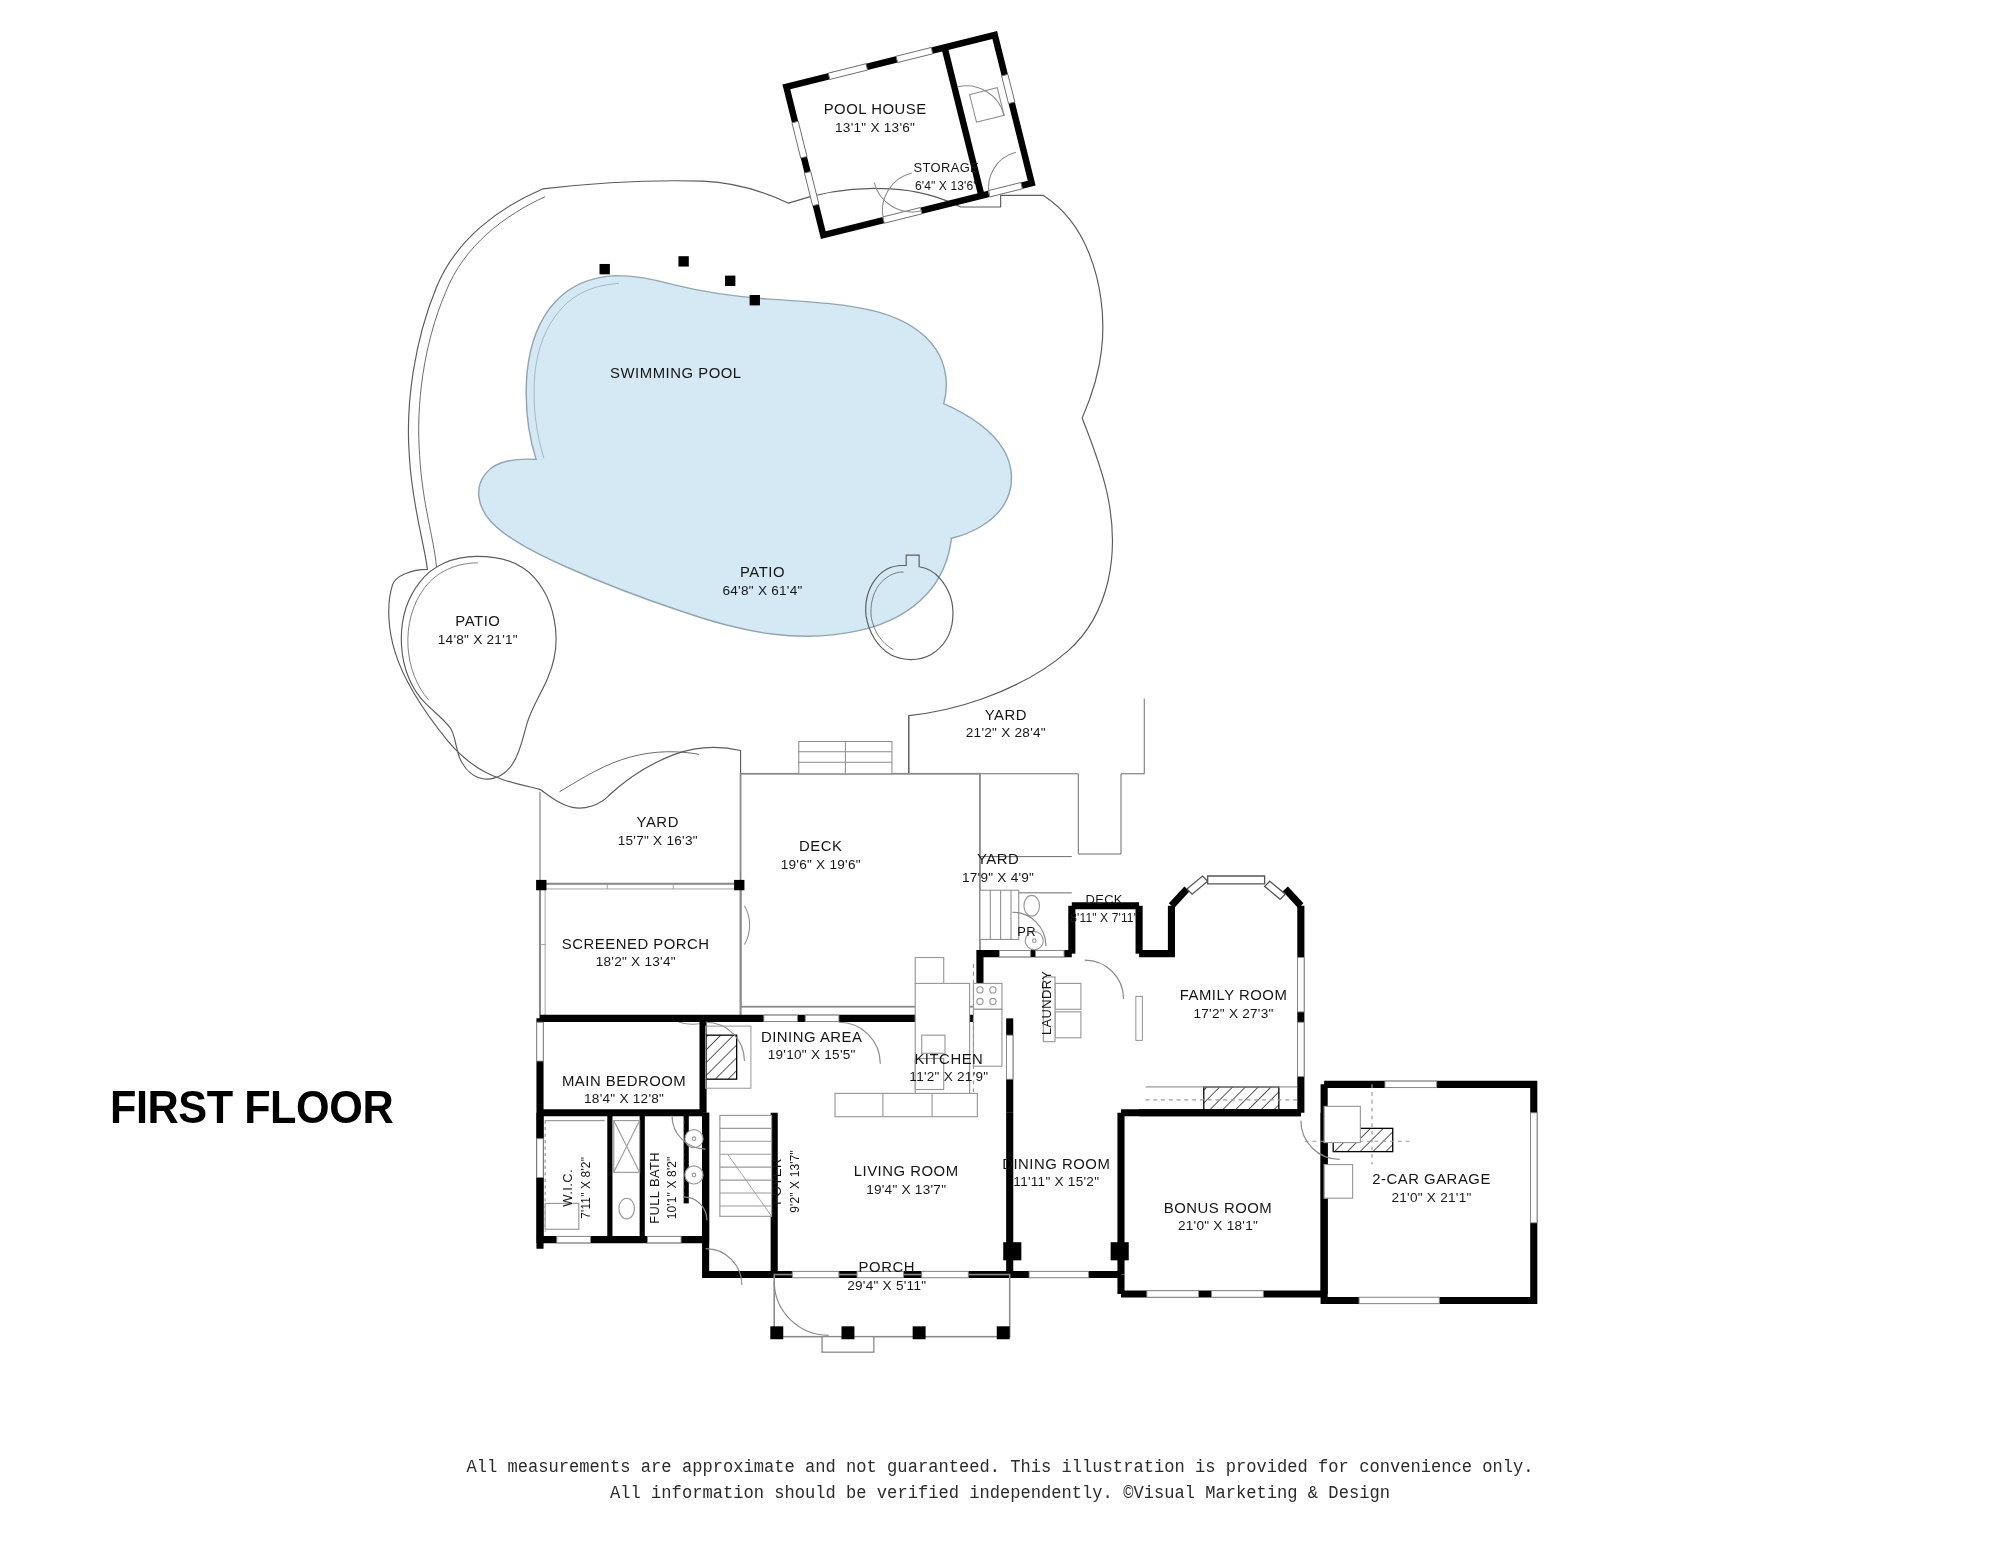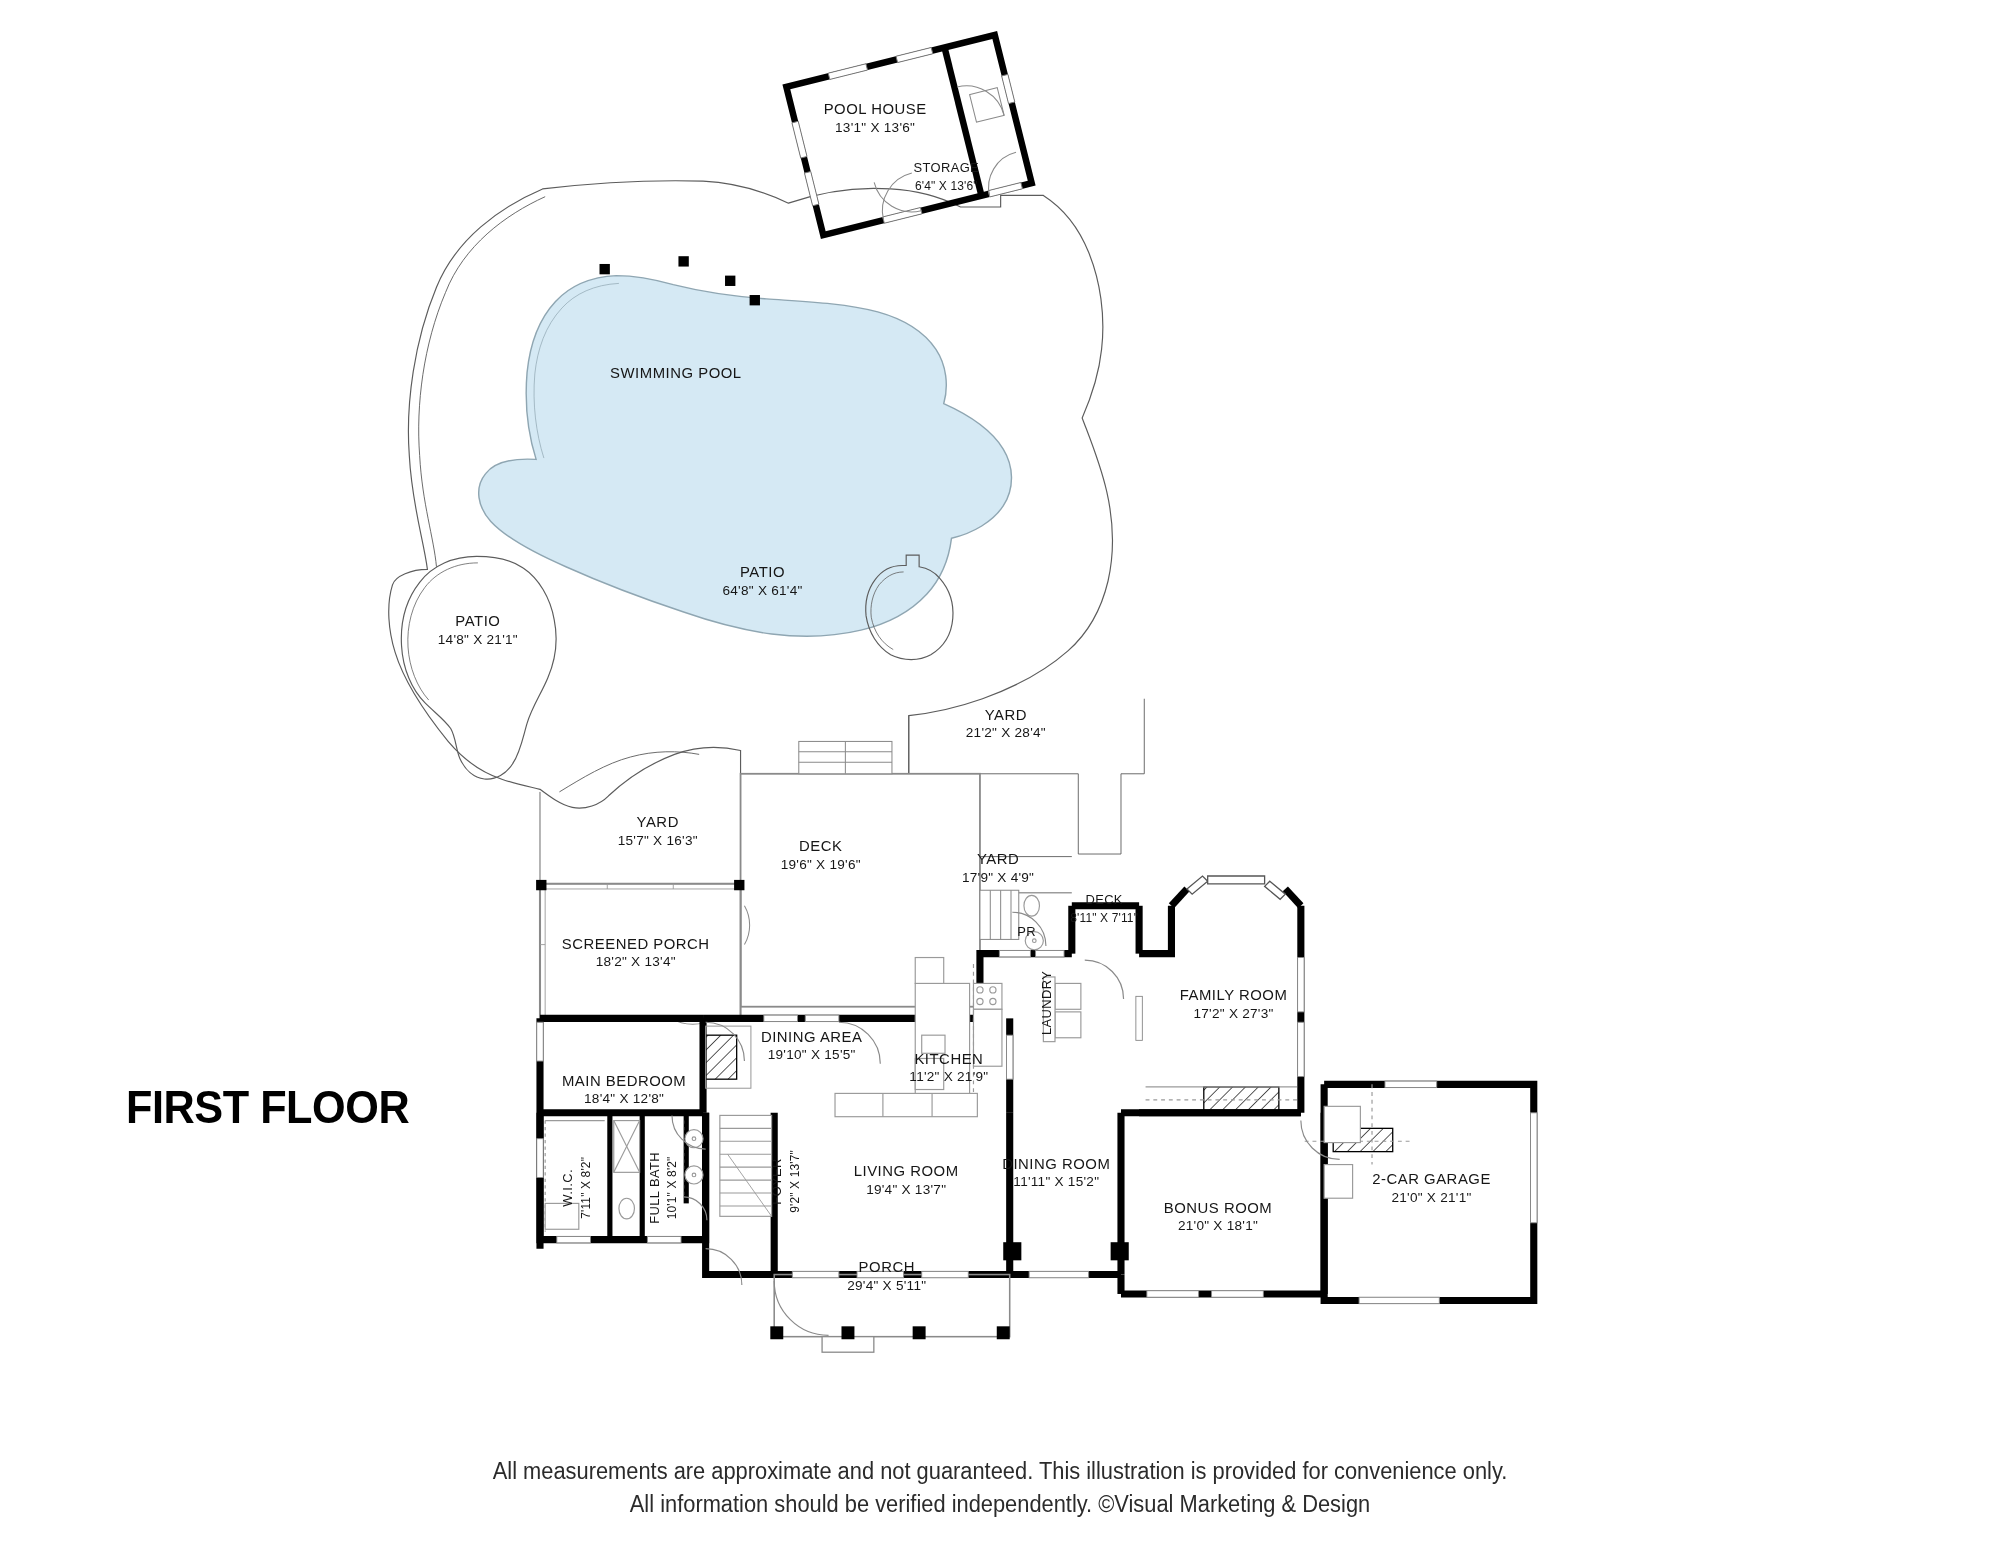--- a/index.html
+++ b/index.html
@@ -37,41 +37,40 @@
   .rm-name { font-size: 11.5px; letter-spacing: 0.4px; }
   .rm-dim  { font-size: 10.5px; letter-spacing: 0.2px; }
   .rm-name-sm { font-size: 10px; letter-spacing: 0.3px; }
   .rm-dim-sm  { font-size: 9.3px; letter-spacing: 0.1px; }
 
   #title-block {
     position: absolute;
     left: 110px;
     top: 1082px;
     width: 1800px;
-    margin-left: 16px;
   }
   #floor-title {
     font-family: "Liberation Sans Narrow", "Liberation Sans", sans-serif;
     font-weight: bold;
     font-size: 47px;
     letter-spacing: -0.5px;
     color: #000000;
     line-height: 1.05;
     transform: scaleX(0.92);
     transform-origin: left center;
     margin: 0;
   }
   #disclaimer {
     position: absolute;
     left: 0;
     top: 1455px;
     width: 2000px;
     text-align: center;
-    font-family: Liberation Sans, sans-serif;
-    font-size: 23px;
+    font-family: Liberation Mono, monospace;
+    font-size: 18px;
     color: #2b2b2b;
     line-height: 1.42;
   }
   #disclaimer div { transform: scaleX(0.95); }
 </style>
 </head>
 <body>
 
 <div id="plan-stage">
 

